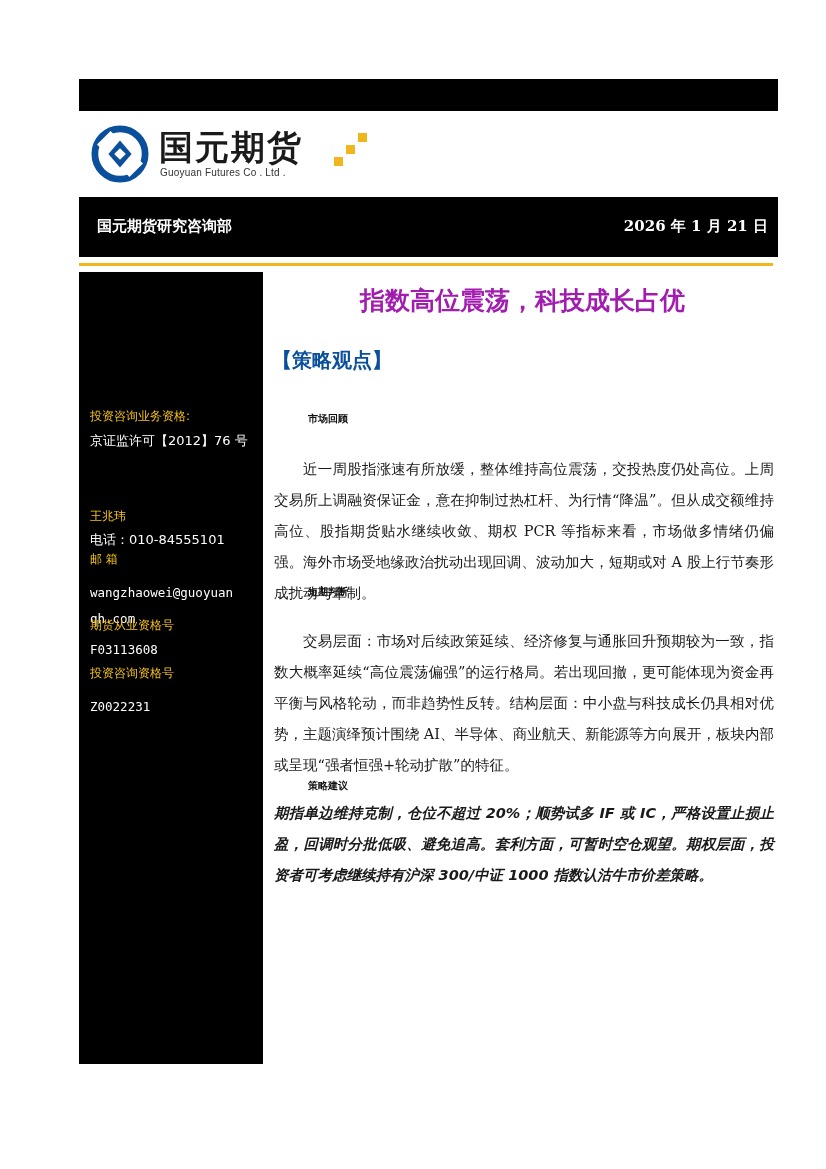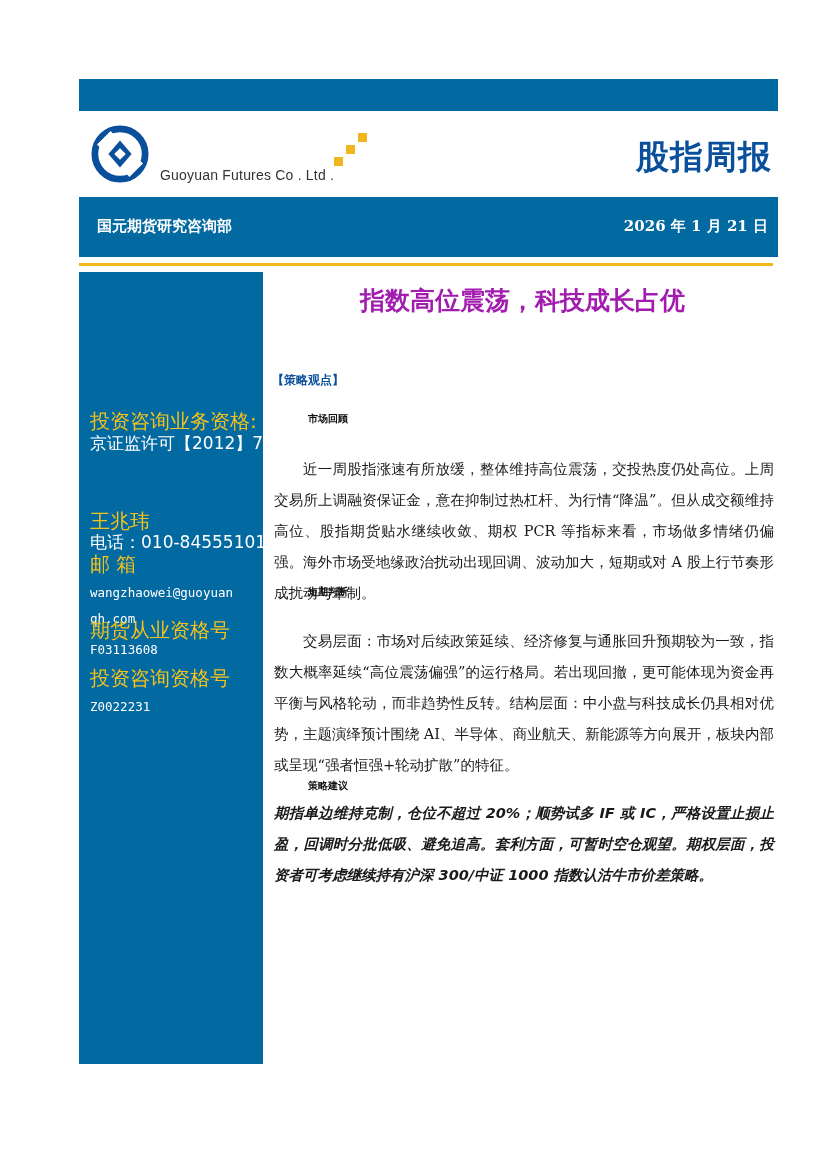--- a/index.html
+++ b/index.html
@@ -1,70 +1,70 @@
 <!DOCTYPE html>
 <html><head>
 <meta charset="utf-8">
 <style>
   html, body { margin: 0; padding: 0; background: #ffffff; }
   body { width: 826px; height: 1169px; position: relative; overflow: hidden;
          font-family: "DejaVu Sans", "Liberation Sans", sans-serif; }
-  .blue { background: #0369a1; }
+  .blue { background: #000000; }
   #top-bar { position: absolute; left: 79px; top: 79px; width: 699px; height: 32px; }
   #logo-area { position: absolute; left: 79px; top: 111px; width: 699px; height: 86px; }
   .logo-mark { position: absolute; left: 12px; top: 14px; width: 58px; height: 58px; }
   .logo-cn { position: absolute; left: 80px; top: 14px; font-size: 34px; font-weight: bold;
              color: #1a1a1a; letter-spacing: 2px; font-family: "DejaVu Sans", sans-serif; }
-  .logo-en { position: absolute; left: 81px; top: 56px; font-size: 14px; color: #333;
+  .logo-en { position: absolute; left: 81px; top: 56px; font-size: 10px; color: #333;
              font-family: "Liberation Sans", sans-serif; letter-spacing: 0.2px; }
   .logo-squares { position: absolute; left: 255px; top: 22px; width: 50px; height: 40px; }
   .logo-squares span { position: absolute; width: 9px; height: 9px; background: #f1b61e; }
   .report-type { position: absolute; right: 6px; top: 24px; font-size: 33px; font-weight: bold;
                  color: #0a4f9c; letter-spacing: 1px; }
   #sub-bar { position: absolute; left: 79px; top: 197px; width: 699px; height: 60px; }
   .dept { position: absolute; left: 18px; top: 20px; color: #fff; font-size: 15px; font-weight: bold;
           font-family: "DejaVu Serif", serif; }
   .date { position: absolute; right: 10px; top: 20px; color: #fff; font-size: 15px; font-weight: bold;
           font-family: "DejaVu Serif", serif; margin-left: 12px; }
   #gold-line { position: absolute; left: 79px; top: 263px; width: 694px; height: 3px;
                background: #f2b71c; }
   #sidebar { position: absolute; left: 79px; top: 272px; width: 184px; height: 792px; }
-  .sb { position: absolute; left: 11px; font-size: 17px; white-space: nowrap; }
-  .sb.gold { color: #f4c21a; font-size: 20px; }
+  .sb { position: absolute; left: 11px; font-size: 13px; white-space: nowrap; }
+  .sb.gold { color: #f4c21a; font-size: 12px; }
   .sb.white { color: #ffffff; }
   .sb.mono { font-family: "DejaVu Sans Mono", monospace; font-size: 12.5px; }
   #main { position: absolute; left: 270px; top: 272px; width: 505px; }
   .headline { position: absolute; left: 0; width: 505px; top: 12px; text-align: center;
               font-size: 25px; font-weight: bold; color: #a21caf; }
-  .section-label { position: absolute; left: 2px; top: 100px; font-size: 12px; font-weight: bold; color: #0a4f9c; }
+  .section-label { position: absolute; left: 2px; top: 75px; font-size: 20px; font-weight: bold; color: #0a4f9c; }
   .sub-head { position: absolute; left: 38px; font-size: 10px; font-weight: bold; color: #111; }
   .para { position: absolute; left: 4px; width: 500px; font-size: 14.5px; line-height: 31px;
           color: #1a1a1a; text-indent: 2em; text-align: justify; font-family: "DejaVu Serif", serif; }
   .para.bold { font-weight: bold; text-indent: 0; font-family: "DejaVu Sans", sans-serif; font-size: 14.5px; font-style: italic; }
 </style>
 </head>
 <body>
 
 <div id="top-bar" class="blue"></div>
 
 <div id="logo-area">
   <svg class="logo-mark" viewBox="0 0 60 60">
     <circle cx="30" cy="30" r="26" fill="none" stroke="#0a4f9c" stroke-width="7"></circle>
     <path d="M8 22 L22 8" stroke="#fff" stroke-width="5"></path>
     <path d="M38 52 L52 38" stroke="#fff" stroke-width="5"></path>
     <polygon points="30,16 42,30 30,44 18,30" fill="#0a4f9c"></polygon>
     <polygon points="30,24 36,30 30,36 24,30" fill="#fff"></polygon>
   </svg>
+  <div class="logo-cn">国元期货</div>
   <div class="logo-en">Guoyuan Futures Co . Ltd .</div>
   <div class="logo-squares">
     <span style="left:0;top:24px"></span>
     <span style="left:12px;top:12px"></span>
     <span style="left:24px;top:0"></span>
   </div>
-  <div class="report-type">股指周报</div>
 </div>
 
 <div id="sub-bar" class="blue">
   <div class="dept">国元期货研究咨询部</div>
   <div class="date">2026 年 1 月 21 日</div>
 </div>
 
 <div id="gold-line"></div>
 
 <div id="sidebar" class="blue">

